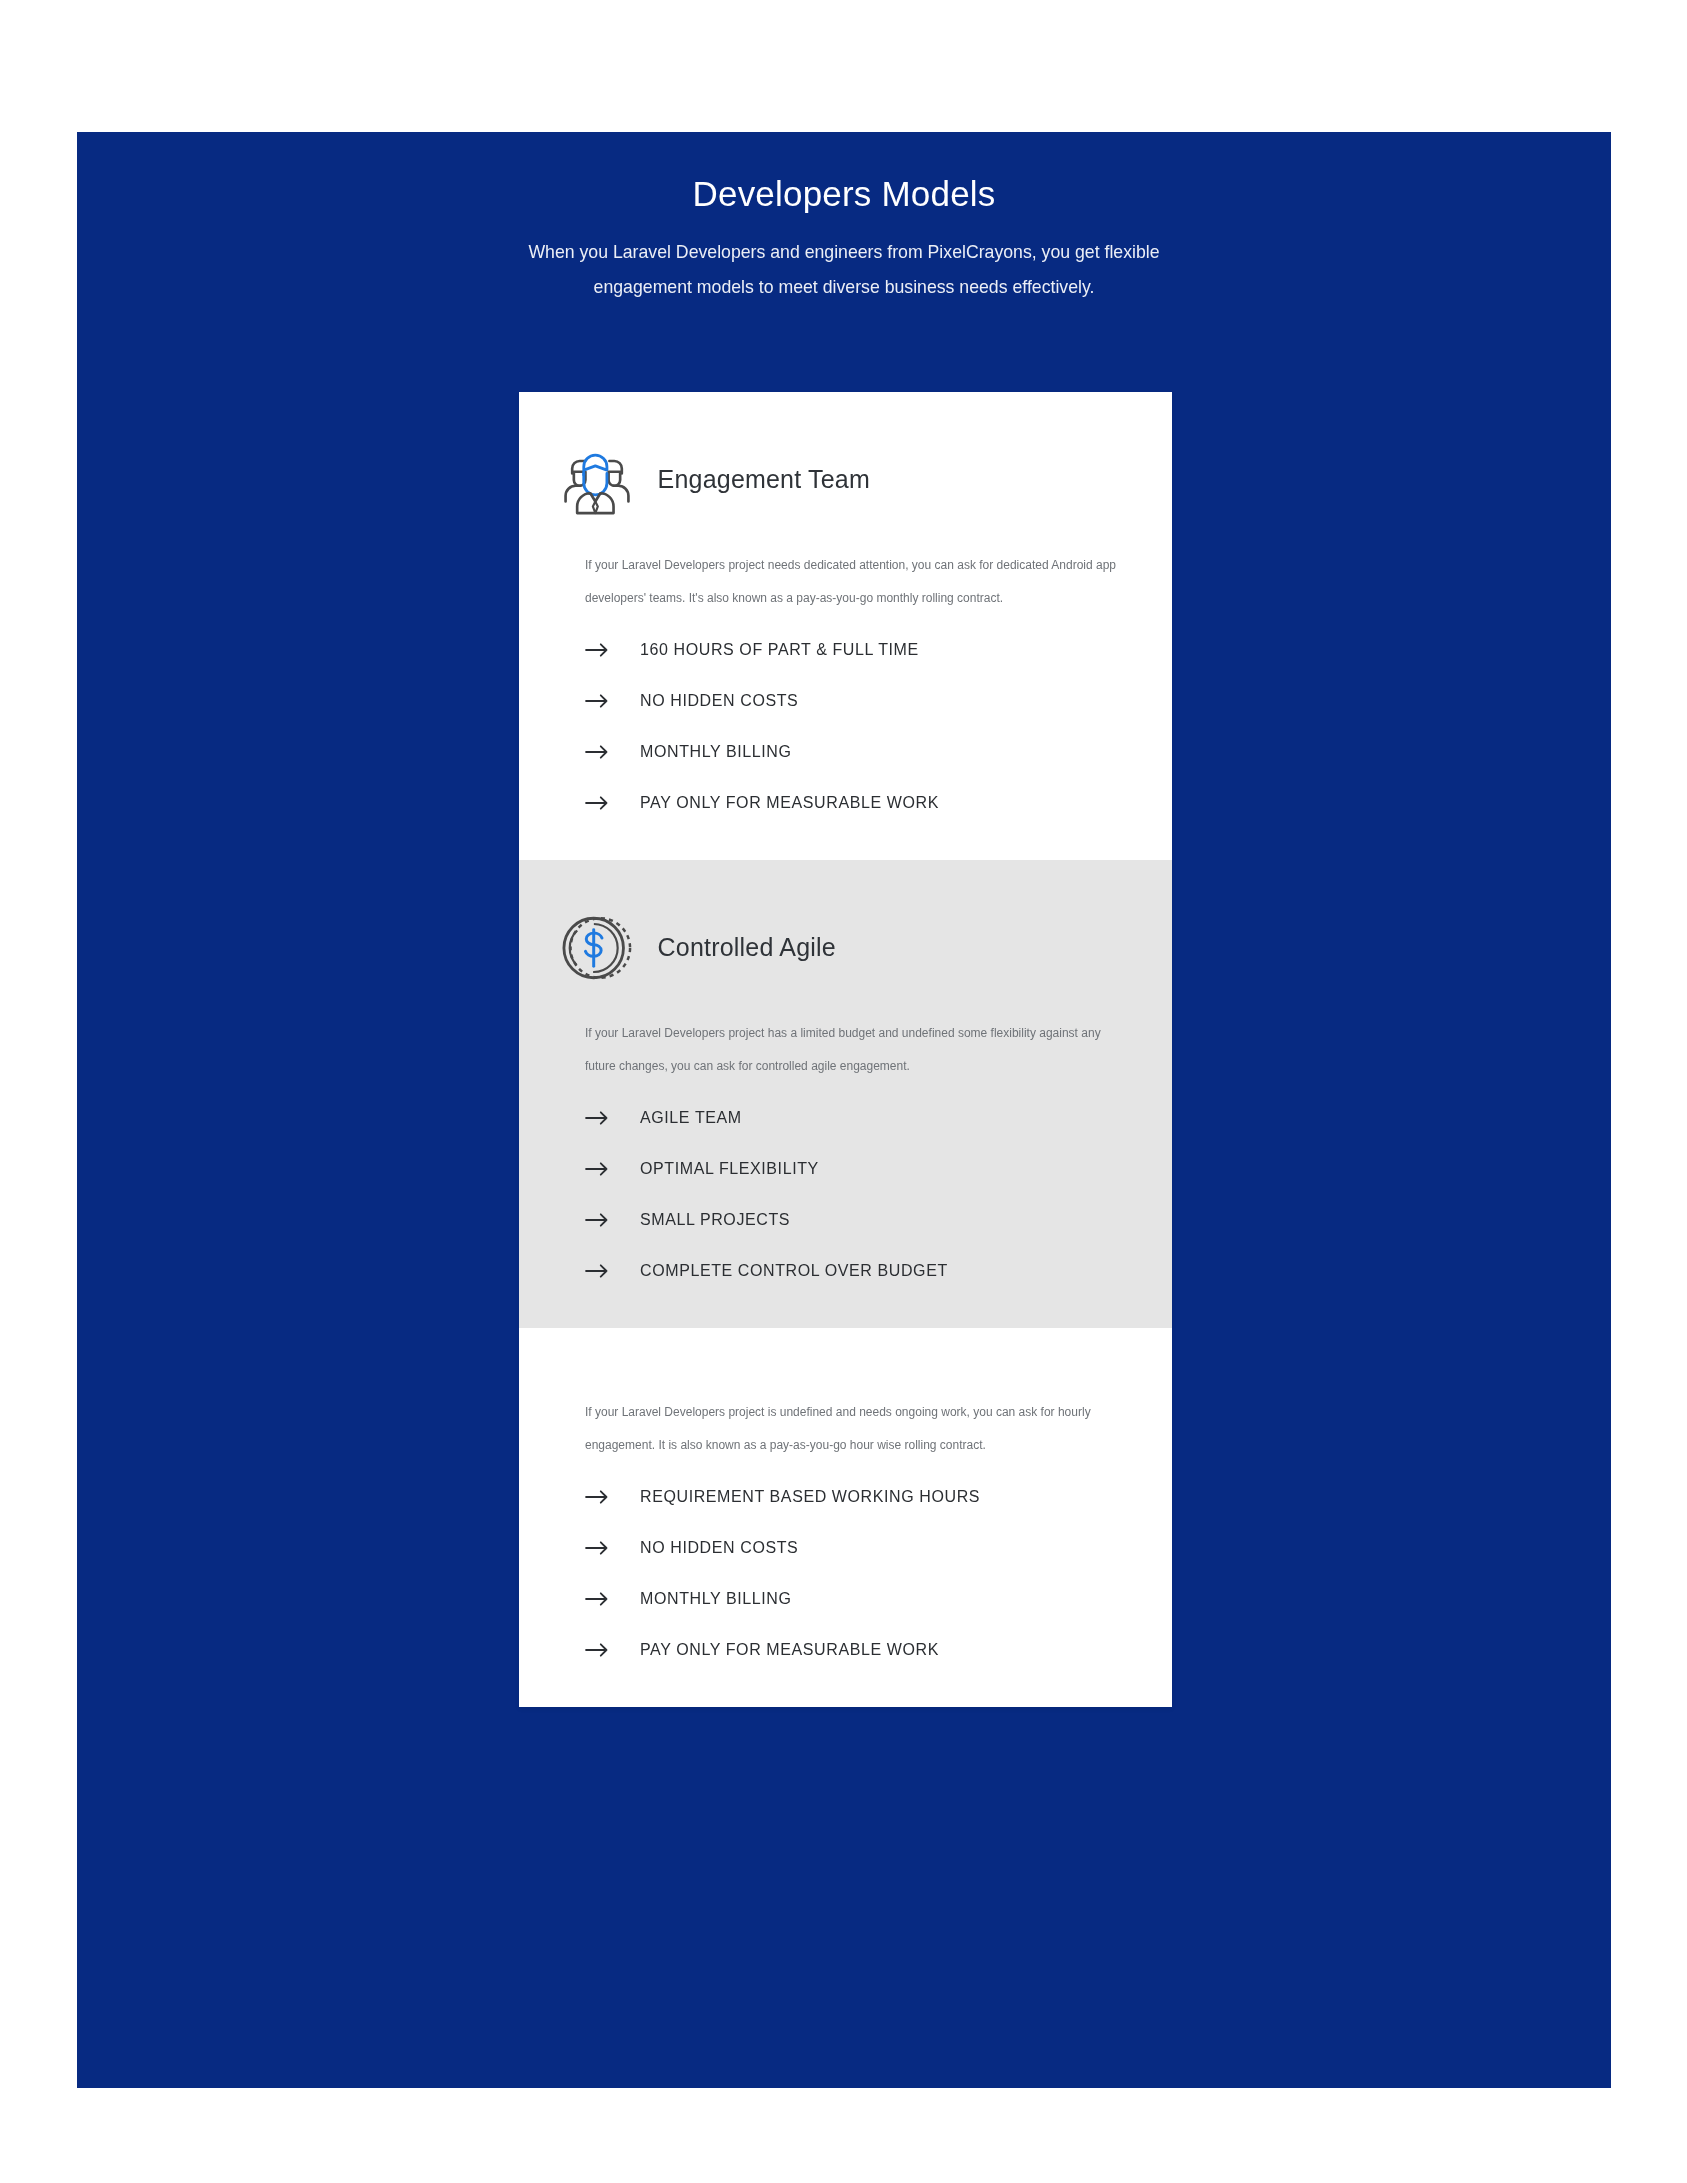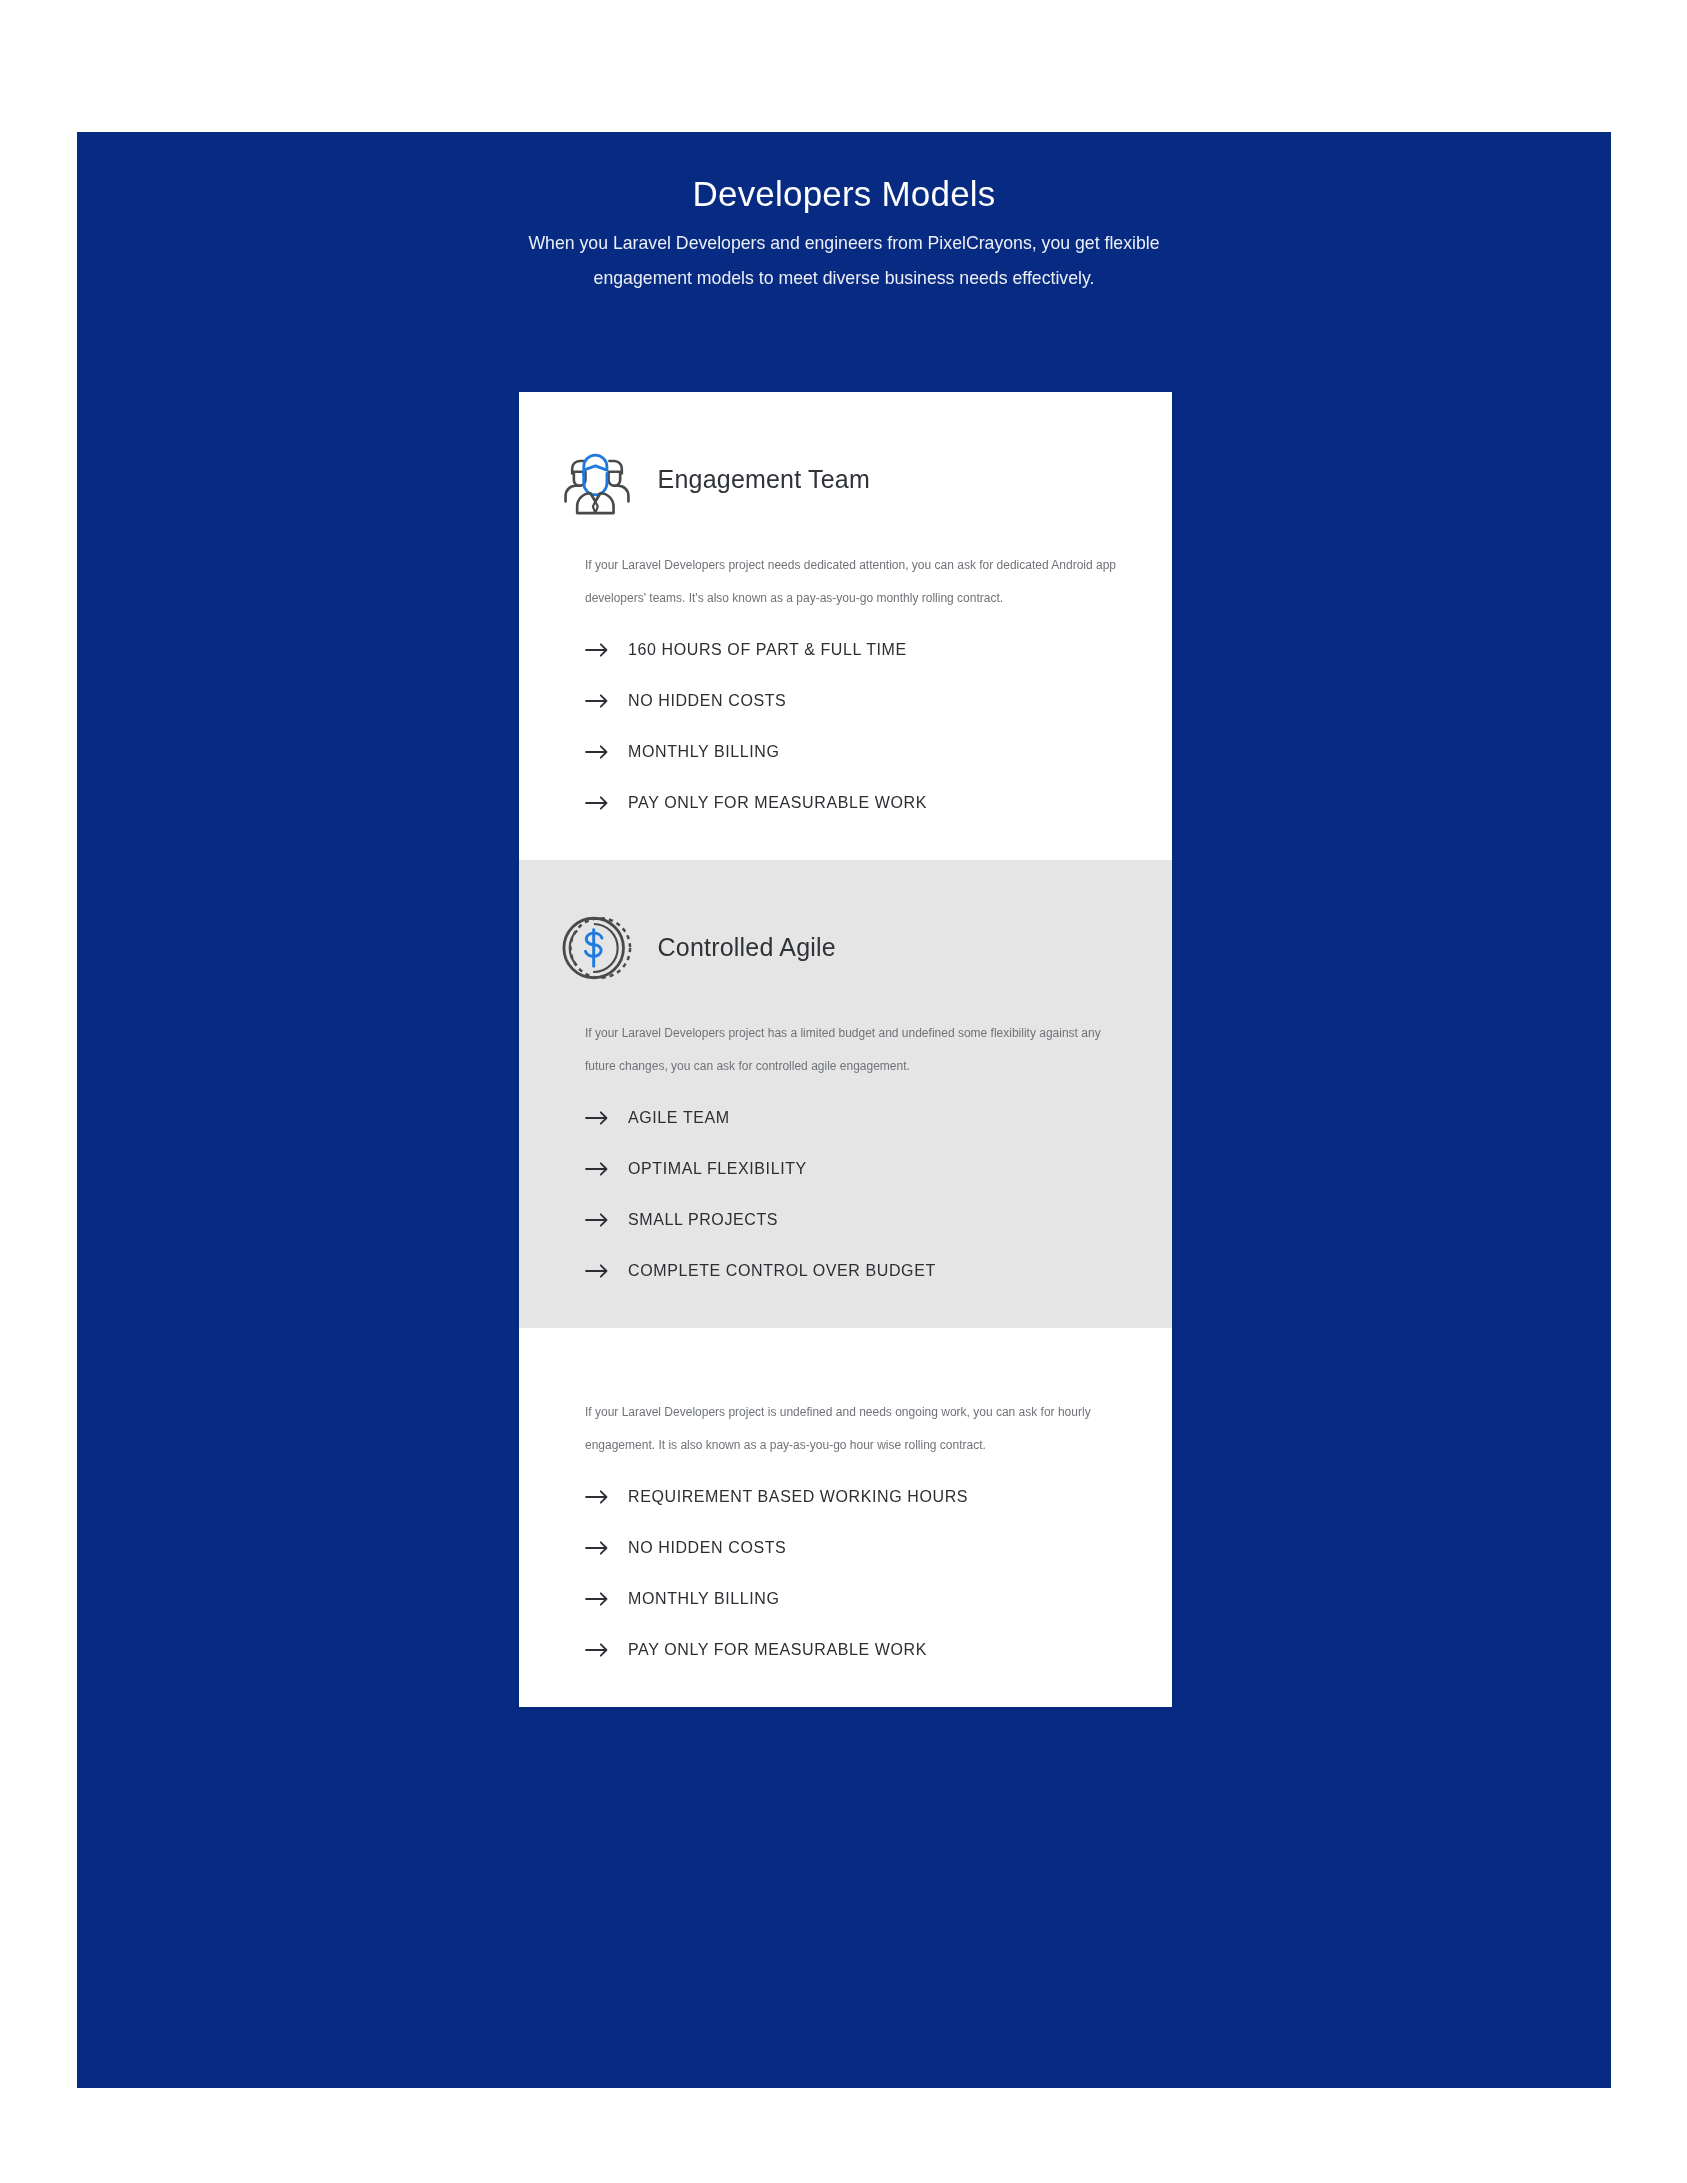--- a/index.html
+++ b/index.html
@@ -44,21 +44,21 @@
   .section-title {
     font-size: 35px;
     font-weight: 400;
     color: #ffffff;
     letter-spacing: 0.2px;
     line-height: 1.2;
     margin: 0;
     padding: 0;
   }
   .section-sub {
-    margin: 11px auto 0 auto;
+    margin: 20px auto 0 auto;
     width: 651px;
     font-size: 17.7px;
     line-height: 35px;
     color: #eceff6;
     font-weight: 400;
     text-align: center;
   }
 
   
   .card-stack {
@@ -116,21 +116,21 @@
   }
 
   .card-list {
     list-style: none;
     margin: 26px 0 0 0;
     padding: 0 0 0 33px;
   }
   .card-list li {
     display: flex;
     align-items: center;
-    gap: 18px;
+    gap: 30px;
     margin-bottom: 33px;
     text-align: right;
   }
   .card-list li:last-child {
     margin-bottom: 0;
   }
   .arrow-icon {
     flex: 0 0 auto;
     width: 25px;
     height: 18px;

